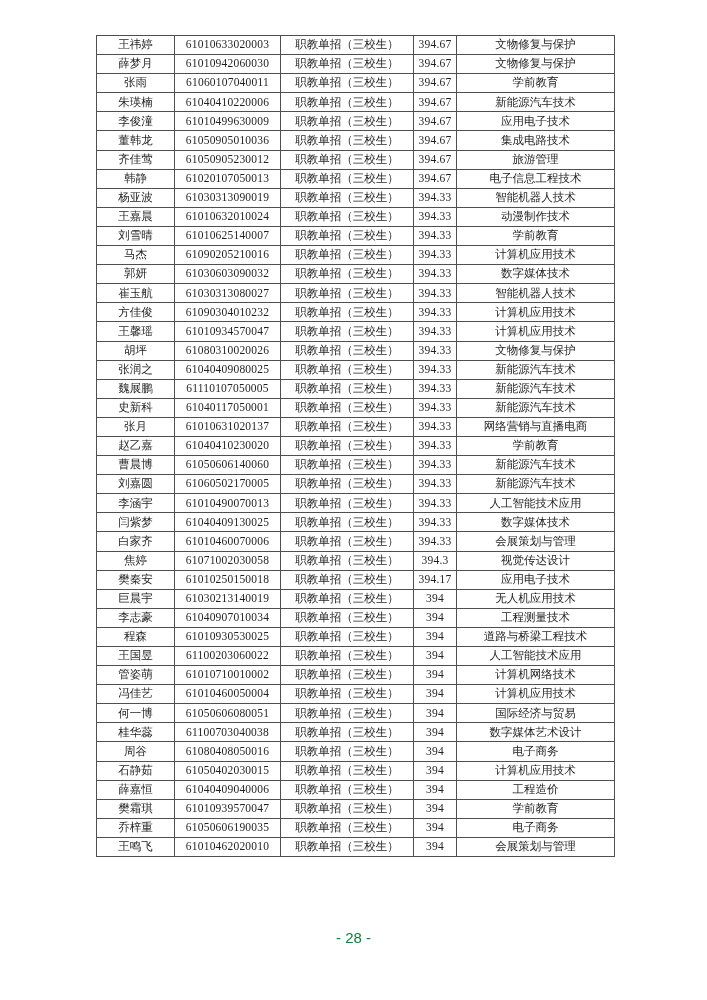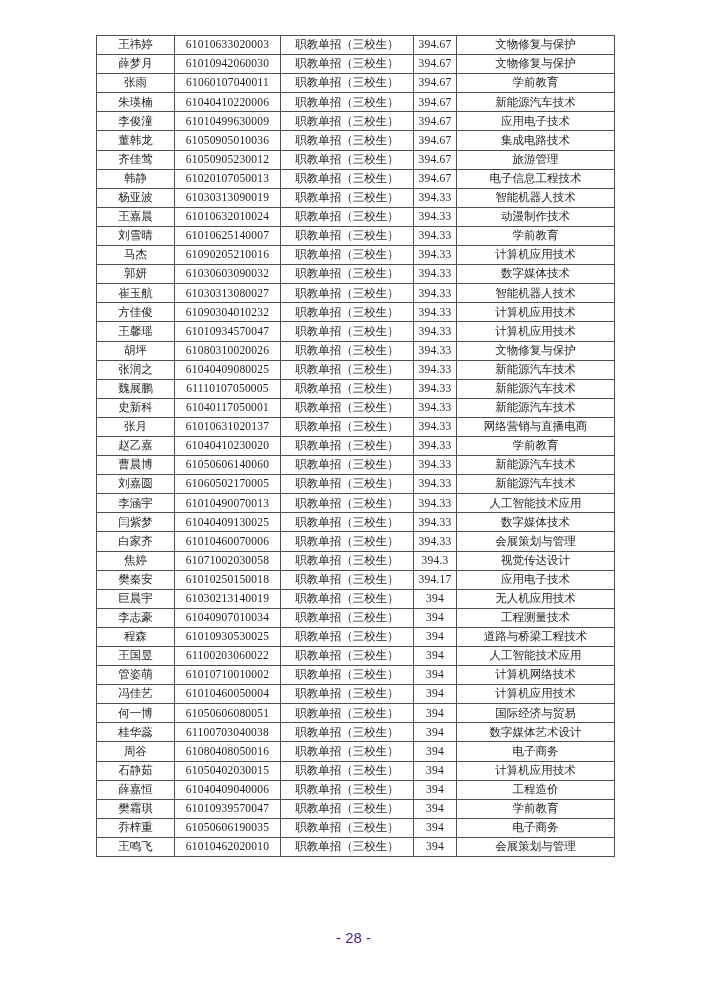--- a/index.html
+++ b/index.html
@@ -41,21 +41,21 @@
     letter-spacing: 0.2px;
   }
   .page-number {
     position: absolute;
     top: 929px;
     left: 0;
     width: 707px;
     text-align: center;
     font-family: "Liberation Sans", "DejaVu Sans", sans-serif;
     font-size: 15px;
-    color: #4c1d95;
+    color: #15803d;
   }
 </style>
 </head>
 <body>
 
 <div class="page">
   <table class="results">
     <colgroup>
       <col style="width:78px">
       <col style="width:106px">

